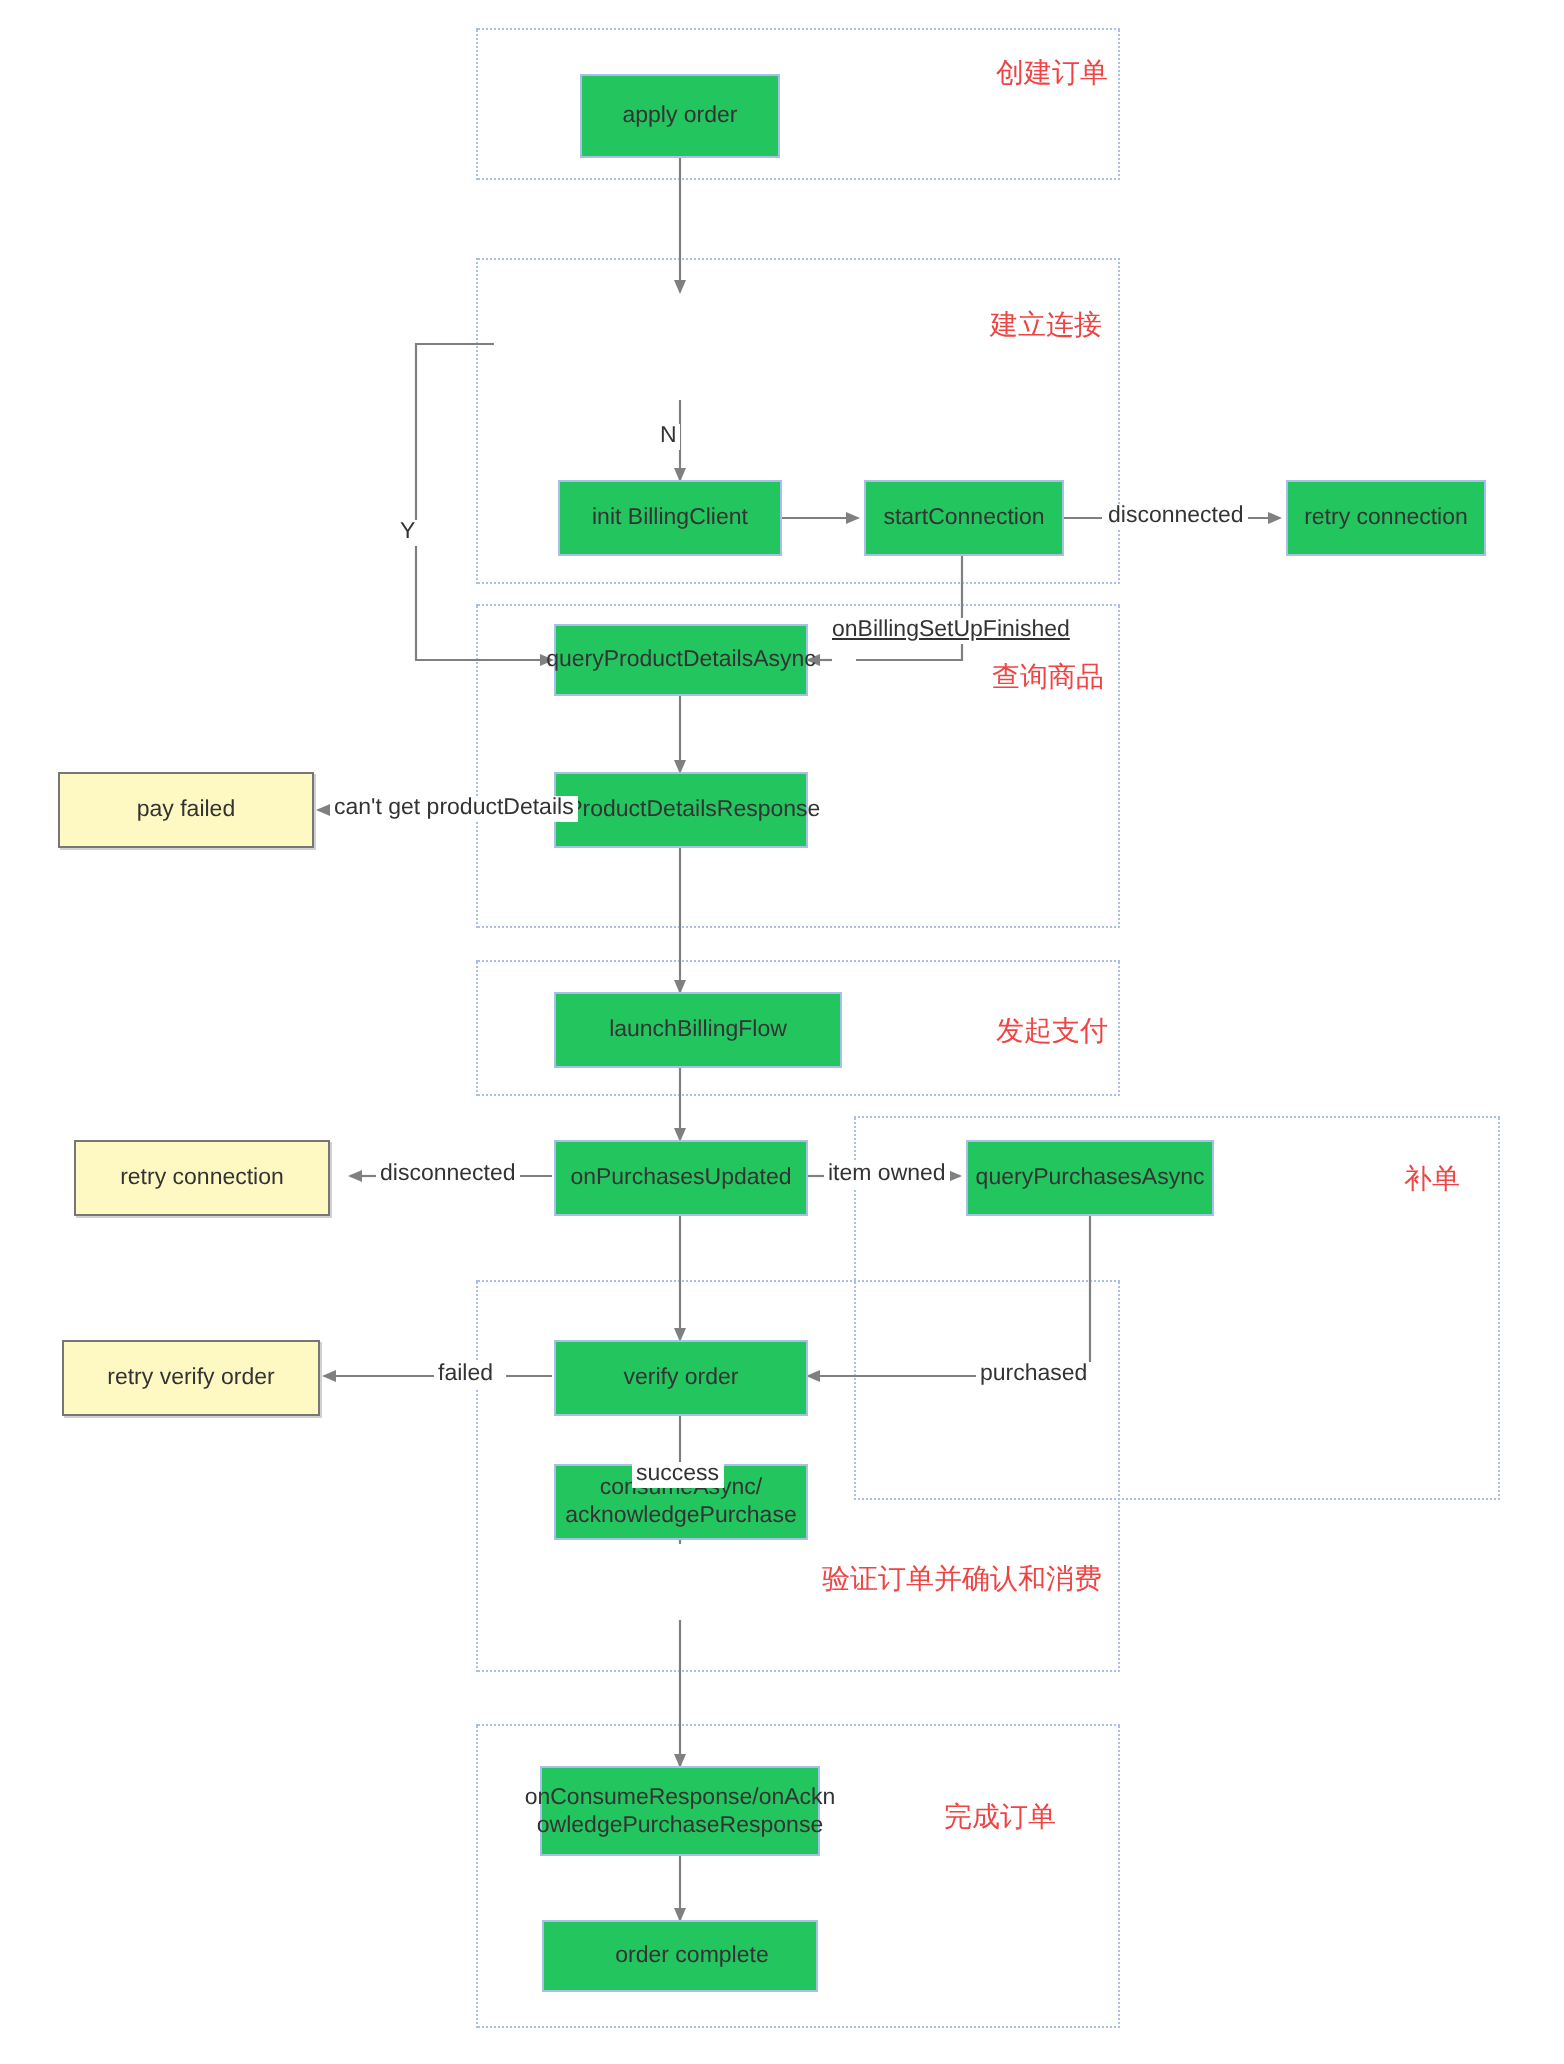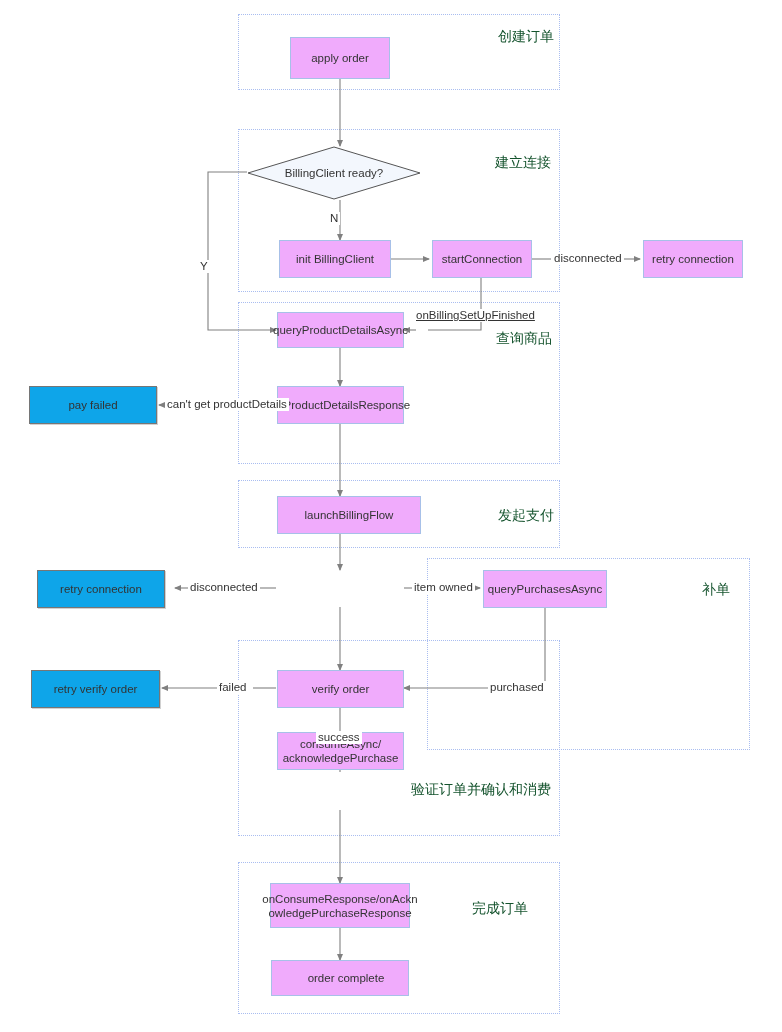--- a/index.html
+++ b/index.html
@@ -12,43 +12,43 @@
   svg#wires{position:absolute;left:0;top:0;width:782px;height:1032px;pointer-events:none;}
 
   .group{
     position:absolute;
     border:1px dotted #a9bdf0;
     box-sizing:border-box;
     background:transparent;
   }
   .group-label{
     position:absolute;
-    color:#14532d;
+    color:#ef4444;
     font-size:14px;
     line-height:16px;
     white-space:nowrap;
   }
 
   .node{
     position:absolute;
     box-sizing:border-box;
-    background:#f0abfc;
+    background:#22c55e;
     border:1px solid #a7c0e8;
     display:flex;align-items:center;justify-content:center;
     text-align:center;
     color:#333333;
     font-size:11.5px;
     line-height:14px;
     padding:2px 4px;
     white-space:pre-line;
   }
   .node.gray{
     border:1px solid #767676;
     box-shadow:1px 1px 0 rgba(0,0,0,0.18);
-    background:#0ea5e9;
+    background:#fef9c3;
   }
 
   .diamond{
     position:absolute;
     box-sizing:border-box;
   }
   .diamond .dshape{position:absolute;left:0;top:0;}
   .diamond .dlabel{
     position:absolute;left:0;top:0;width:100%;height:100%;
     display:flex;align-items:center;justify-content:center;
@@ -140,43 +140,38 @@
       <path d="M340,772 L340,764" marker-end="url(#ah)"></path>
 
       <path d="M340,810 L340,883" marker-end="url(#ah)"></path>
 
       <path d="M340,928 L340,960" marker-end="url(#ah)"></path>
     </g>
   </svg>
 
   <div class="node" style="left:290px;top:37px;width:100px;height:42px;">apply order</div>
 
-  <div class="diamond" style="left:247px;top:146px;width:174px;height:54px;">
-    <svg class="dshape" width="174" height="54" viewBox="0 0 174 54">
-      <polygon points="87,1 173,27 87,53 1,27" fill="#f3f7fd" stroke="#555555" stroke-width="1"></polygon>
-    </svg>
-    <div class="dlabel">BillingClient ready?</div>
-  </div>
 
   <div class="node" style="left:279px;top:240px;width:112px;height:38px;">init BillingClient</div>
 
   <div class="node" style="left:432px;top:240px;width:100px;height:38px;">startConnection</div>
 
   <div class="node" style="left:643px;top:240px;width:100px;height:38px;">retry connection</div>
 
   <div class="node" style="left:277px;top:312px;width:127px;height:36px;">queryProductDetailsAsync</div>
 
   <div class="node gray" style="left:29px;top:386px;width:128px;height:38px;">pay failed</div>
 
   <div class="node" style="left:277px;top:386px;width:127px;height:38px;">onProductDetailsResponse</div>
 
   <div class="node" style="left:277px;top:496px;width:144px;height:38px;">launchBillingFlow</div>
 
   <div class="node gray" style="left:37px;top:570px;width:128px;height:38px;">retry connection</div>
 
+  <div class="node" style="left:277px;top:570px;width:127px;height:38px;">onPurchasesUpdated</div>
 
   <div class="node" style="left:483px;top:570px;width:124px;height:38px;text-align:center;">queryPurchasesAsync</div>
 
   <div class="node gray" style="left:31px;top:670px;width:129px;height:38px;">retry verify order</div>
 
   <div class="node" style="left:277px;top:670px;width:127px;height:38px;">verify order</div>
 
   <div class="node" style="left:277px;top:732px;width:127px;height:38px;">consumeAsync/
 acknowledgePurchase</div>
 

